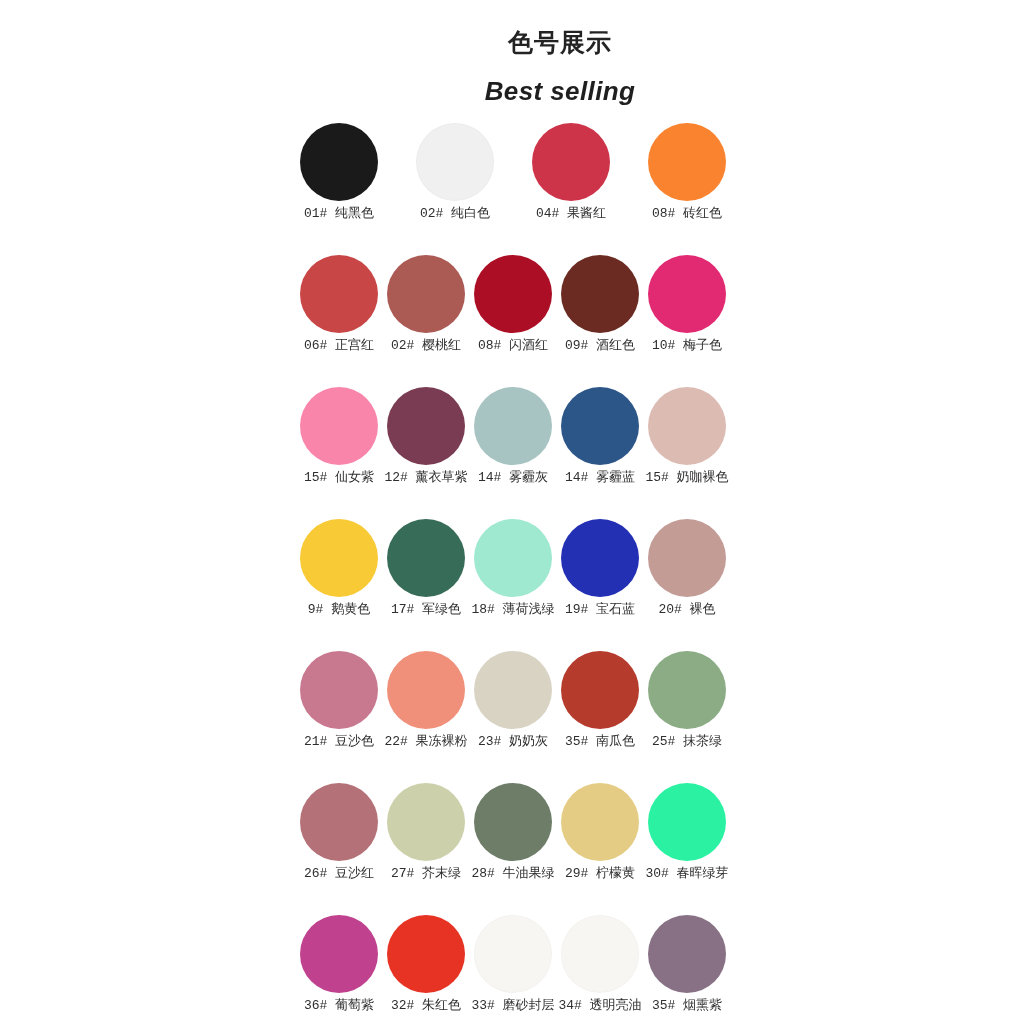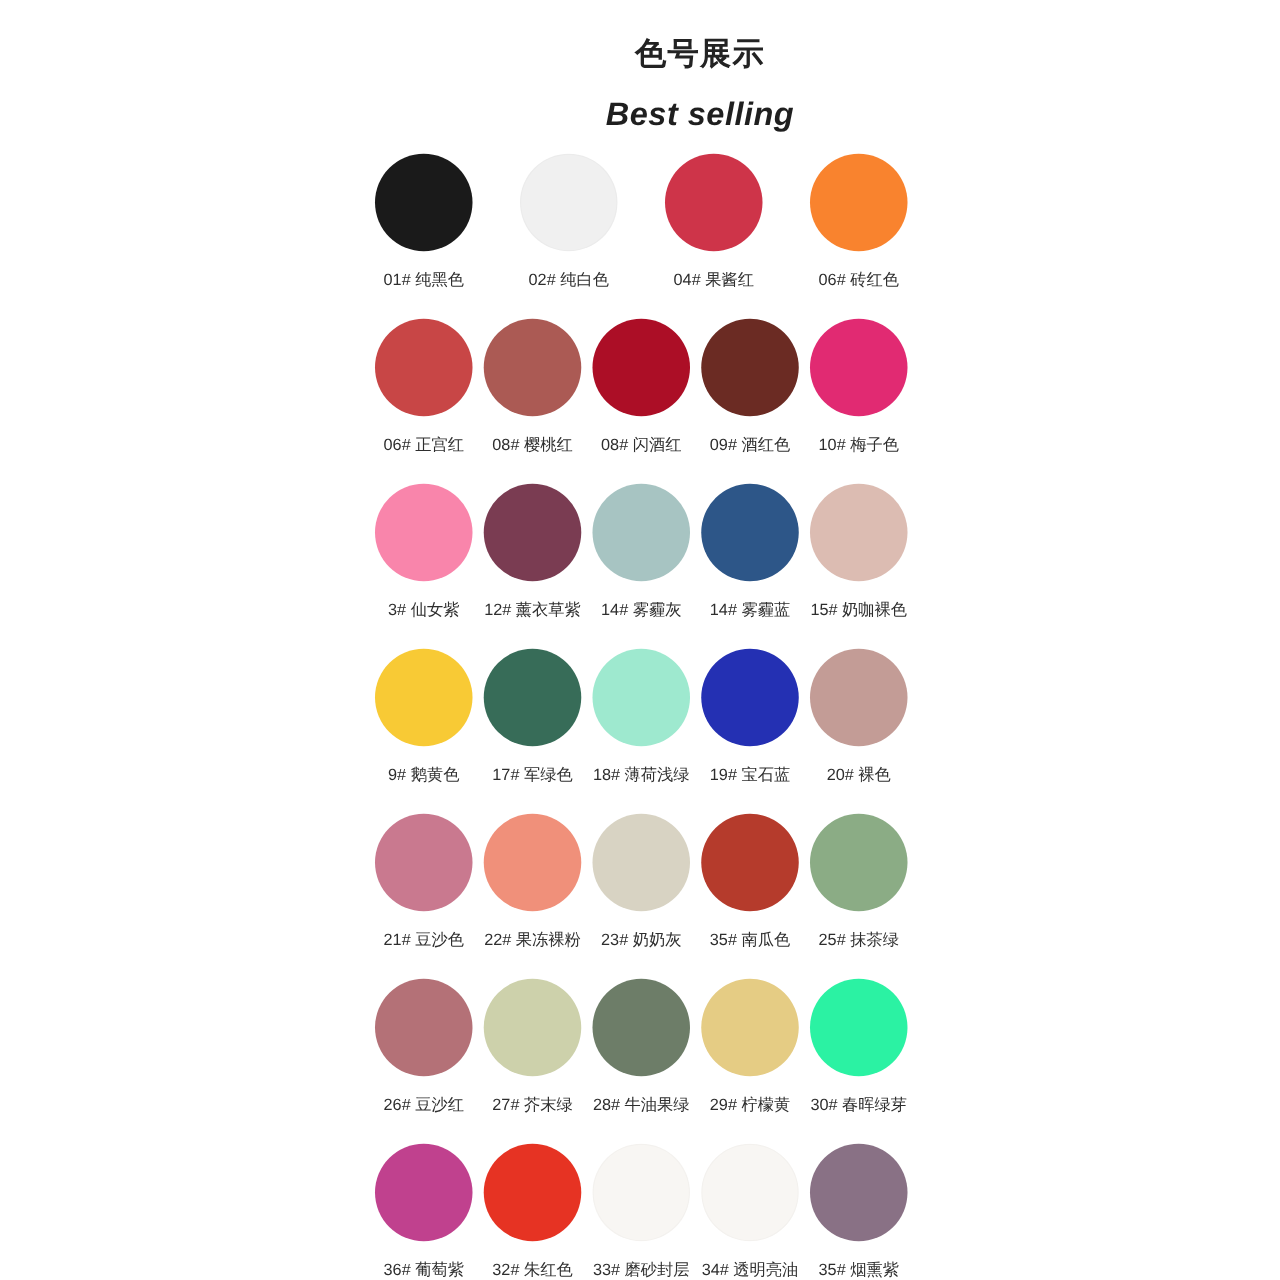--- a/index.html
+++ b/index.html
@@ -64,26 +64,26 @@
   .dot {
     width: 78px;
     height: 78px;
     border-radius: 50%;
     display: block;
   }
   .dot.pale {
     box-shadow: inset 0 0 0 1px rgba(0,0,0,0.02);
   }
   .swatch-label {
-    margin-top: 14px;
+    margin-top: 4px;
     font-size: 13px;
     line-height: 17px;
     white-space: nowrap;
     color: #2e2e2e;
-    font-family: Liberation Sans, sans-serif;
+    font-family: Liberation Mono, monospace;
     text-align: center;
   }
   
   .swatch-row .swatch:nth-child(1) { margin-left: 2px; }
   .swatch-row .swatch:nth-child(5) { margin-right: 0px; }
 </style>
 </head>
 <body>
 
 <div class="page">
@@ -102,49 +102,49 @@
         <div class="swatch">
           <span class="dot pale" style="background: rgb(240, 240, 240);"></span>
           <span class="swatch-label">02# 纯白色</span>
         </div>
         <div class="swatch">
           <span class="dot" style="background: rgb(206, 52, 73);"></span>
           <span class="swatch-label">04# 果酱红</span>
         </div>
         <div class="swatch">
           <span class="dot" style="background: rgb(249, 131, 46);"></span>
-          <span class="swatch-label">06# 砖红色</span>
+          <span class="swatch-label">08# 砖红色</span>
         </div>
       </div>
       <div class="swatch-row">
         <div class="swatch">
           <span class="dot" style="background: rgb(200, 70, 70);"></span>
           <span class="swatch-label">06# 正宫红</span>
         </div>
         <div class="swatch">
           <span class="dot" style="background: rgb(171, 90, 84);"></span>
-          <span class="swatch-label">08# 樱桃红</span>
+          <span class="swatch-label">02# 樱桃红</span>
         </div>
         <div class="swatch">
           <span class="dot" style="background: rgb(172, 14, 38);"></span>
           <span class="swatch-label">08# 闪酒红</span>
         </div>
         <div class="swatch">
           <span class="dot" style="background: rgb(107, 43, 35);"></span>
           <span class="swatch-label">09# 酒红色</span>
         </div>
         <div class="swatch">
           <span class="dot" style="background: rgb(225, 42, 114);"></span>
           <span class="swatch-label">10# 梅子色</span>
         </div>
       </div>
       <div class="swatch-row">
         <div class="swatch">
           <span class="dot" style="background: rgb(249, 133, 171);"></span>
-          <span class="swatch-label">3# 仙女紫</span>
+          <span class="swatch-label">15# 仙女紫</span>
         </div>
         <div class="swatch">
           <span class="dot" style="background: rgb(122, 60, 82);"></span>
           <span class="swatch-label">12# 薰衣草紫</span>
         </div>
         <div class="swatch">
           <span class="dot" style="background: rgb(167, 196, 194);"></span>
           <span class="swatch-label">14# 雾霾灰</span>
         </div>
         <div class="swatch">

